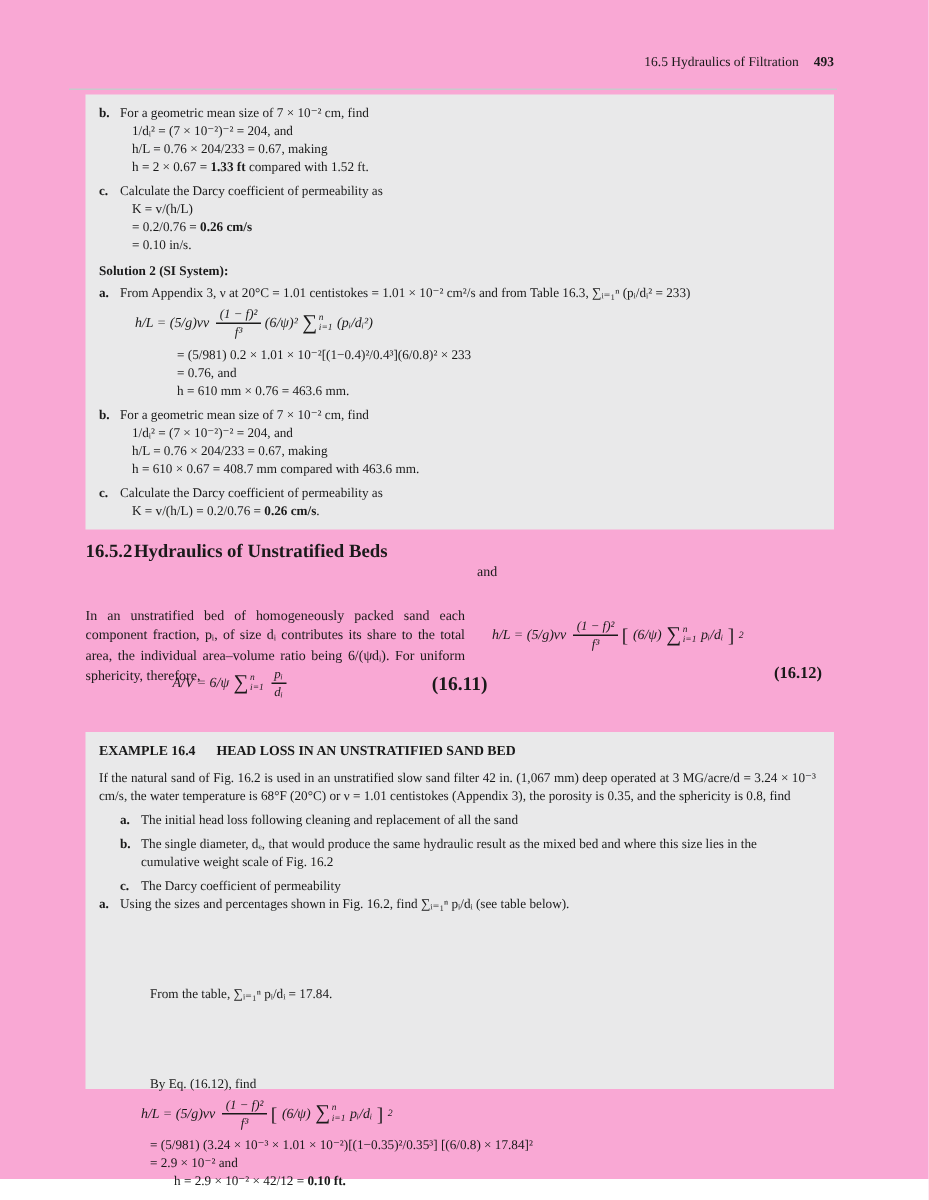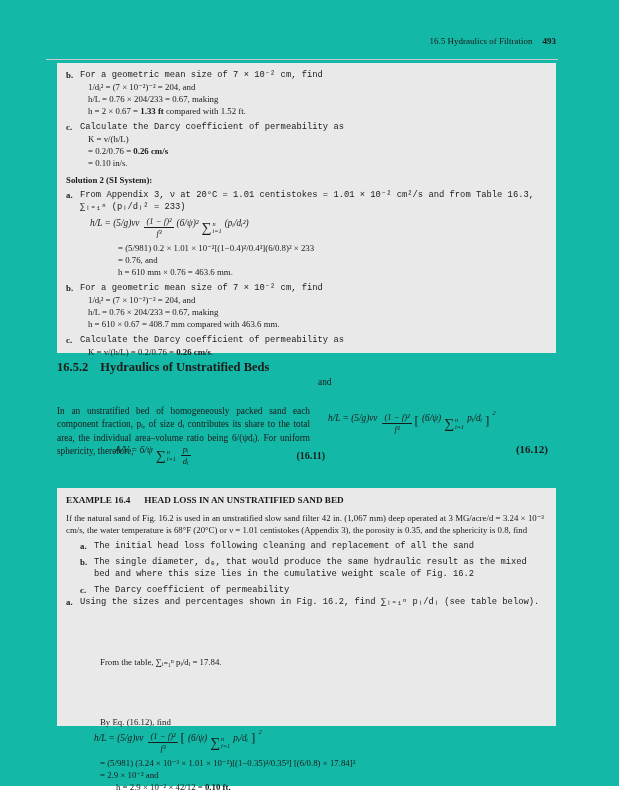--- a/index.html
+++ b/index.html
@@ -1,55 +1,55 @@
 <!DOCTYPE html>
 <html><head>
 <meta charset="utf-8">
 <style>
   html,body{margin:0;padding:0;background:#ffffff;}
   body{width:619px;height:800px;overflow:hidden;
        font-family:"Liberation Serif","DejaVu Serif",serif;color:#1a1a1a;}
-  .page{position:relative;width:619px;height:786px;background:#14b8a6;}
+  .page{position:relative;width:619px;height:786px;background:#f9a8d4;}
 
   .header{position:absolute;top:36px;left:0;width:556px;text-align:right;font-size:9px;}
   .header .pagenum{font-weight:700;margin-left:10px;}
   .rule{position:absolute;top:59px;left:46px;width:512px;border-top:1px solid #c9c9cd;height:0;}
 
   .graybox{position:absolute;left:57px;width:499px;background:#e9e9ea;
            box-sizing:border-box;padding:6px 12px 6px 9px;font-size:8.8px;line-height:12px;}
   .box1{top:63px;height:290px;}
   .box2{top:488px;height:238px;}
 
   .li{display:flex;}
   .mk{font-weight:700;width:14px;flex:none;}
-  .lt{flex:1;font-family:Liberation Mono, monospace;}
+  .lt{flex:1;}
   .sub{margin-left:22px;}
   .calc{margin-left:52px;}
   .soltitle{font-weight:700;margin:5px 0 3px 0;}
   .gap{margin-top:4px;}
 
-  .eq{display:flex;font-style:italic;font-size:9.3px;margin:4px 0 4px 24px;}
+  .eq{display:flex;align-items:center;font-style:italic;font-size:9.3px;margin:4px 0 4px 24px;}
   .eq > span{margin-right:3px;}
   .frac{display:inline-block;text-align:center;font-size:8.6px;line-height:9.5px;vertical-align:middle;margin:0 2px;}
   .fnum{display:block;border-bottom:0.8px solid #1a1a1a;padding:0 2px 0.5px 2px;}
   .fden{display:block;padding-top:0.5px;}
   .sum{display:inline-flex;align-items:center;}
   .sigma{font-size:14px;font-style:normal;line-height:14px;}
   .lims{display:inline-flex;flex-direction:column;font-size:6.3px;line-height:6.8px;margin-left:1px;justify-content:center;}
   .bigbr{font-size:13px;font-style:normal;}
   .expo{font-size:6.5px;vertical-align:super;line-height:0;}
 
   .sechead{position:absolute;top:360px;left:57px;font-size:12.5px;font-weight:700;}
-  .sechead .num{margin-right:12px;}
+  .sechead .num{margin-right:1px;}
   .connector{position:absolute;top:377px;left:318px;font-size:9.3px;}
 
   .leftcol{position:absolute;top:405px;left:57px;width:253px;font-size:9.3px;line-height:13.3px;text-align:justify;}
   .eq11wrap{position:absolute;top:445px;left:57px;width:268px;display:flex;align-items:center;}
   .eq11wrap .eq{margin:0 0 0 58px;flex:none;}
-  .eqlabel{font-weight:700;font-size:10px;font-style:normal;margin-left:auto;}
+  .eqlabel{font-weight:700;font-size:13px;font-style:normal;margin-left:auto;}
   .eq12wrap{position:absolute;top:413px;left:328px;width:228px;}
   .eq12wrap .eq{margin:0;}
   .eq12label{display:block;text-align:right;font-weight:700;font-size:11px;margin-top:9px;padding-right:8px;}
 
   .extitle{font-weight:700;font-size:9.2px;margin-bottom:6px;}
   .extitle .exname{margin-right:14px;margin-top:41px;}
   .exintro{text-align:justify;margin-bottom:4px;}
   .exlist{margin-left:14px;}
   .box2 .sub{margin-left:34px;margin-top:48px;}
   .box2 .calc{margin-left:34px;}

